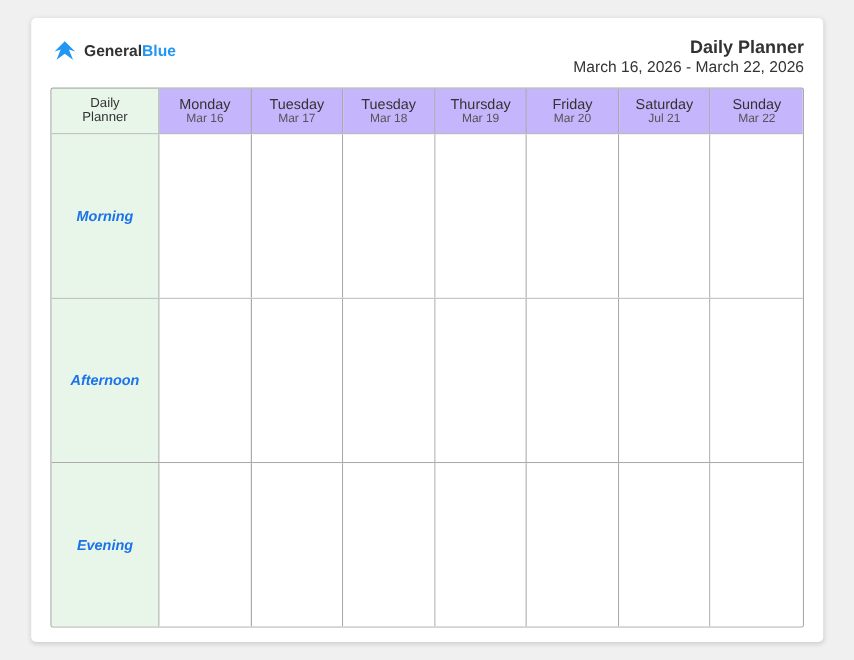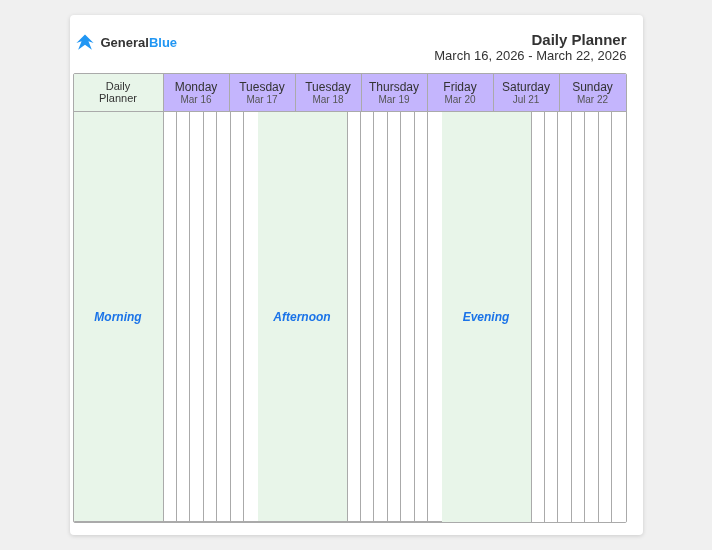--- a/index.html
+++ b/index.html
@@ -9,25 +9,25 @@
       display: flex;
       justify-content: center;
       align-items: center;
       width: 712px;
       height: 550px;
       font-family: Arial, sans-serif;
     }
 
     .page {
       background: #fff;
-      width: 573px;
+      width: 660px;
       height: 520px;
       border-radius: 4px;
       box-shadow: 0 1px 4px rgba(0,0,0,0.15);
-      padding: 16px 16px 12px 3px;
+      padding: 16px 16px 12px 16px;
       display: flex;
       flex-direction: column;
     }
 
     .header {
       display: flex;
       justify-content: space-between;
       align-items: flex-start;
       margin-bottom: 10px;
     }
@@ -116,21 +116,21 @@
       background: #e8f5e9;
     }
 
     .col-header.label-cell .day-name {
       font-size: 11px;
     }
 
     .rows {
       flex: 1;
       display: flex;
-      flex-direction: row;
+      flex-direction: column;
     }
 
     .time-row {
       flex: 1;
       display: grid;
       grid-template-columns: 90px repeat(7, 1fr);
       border-bottom: 1px solid #aaa;
     }
 
     .time-row:last-child {

